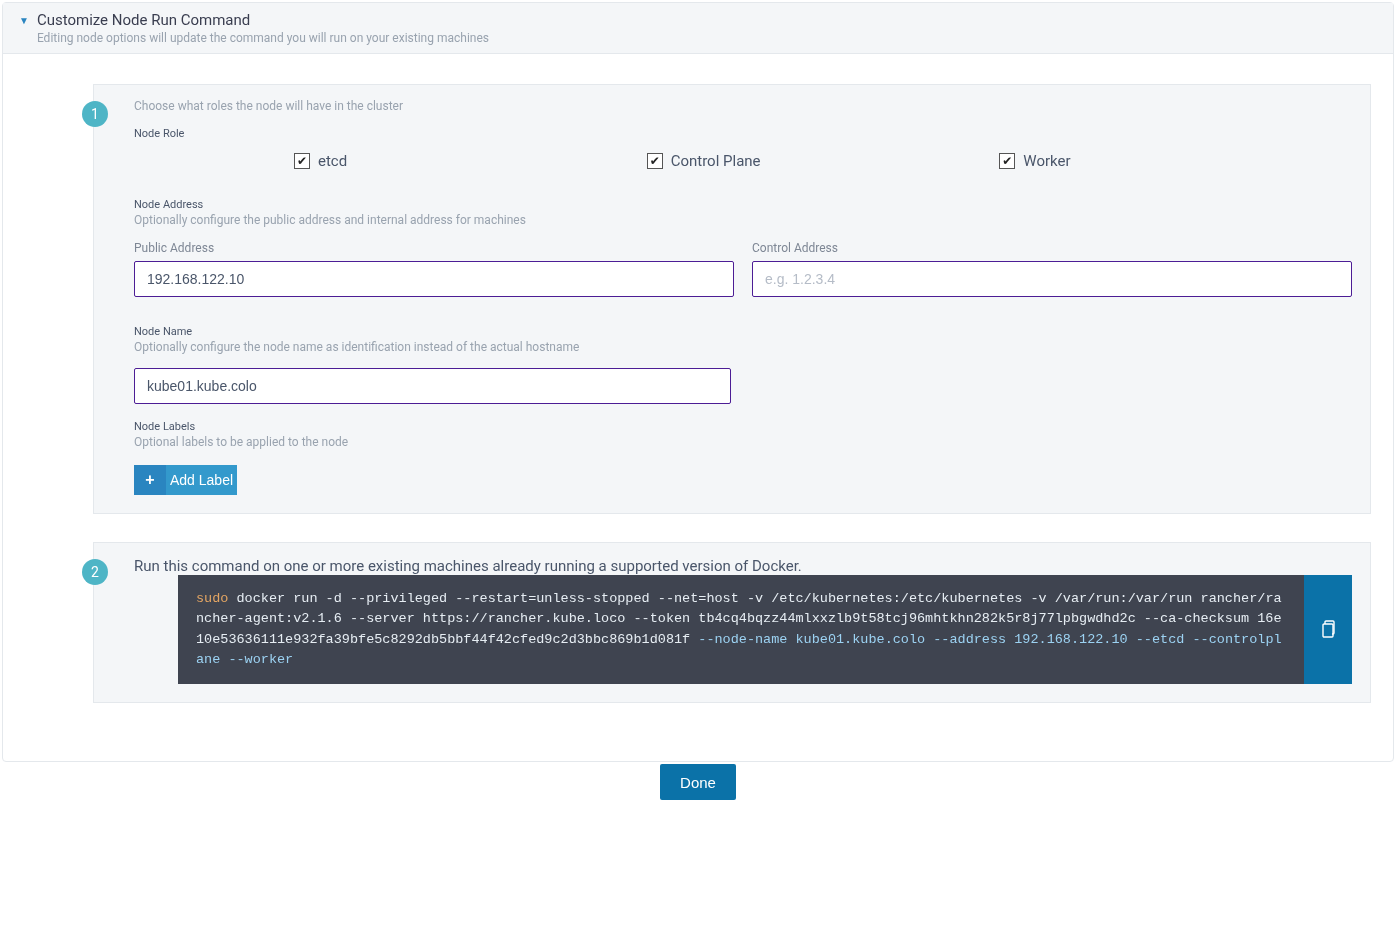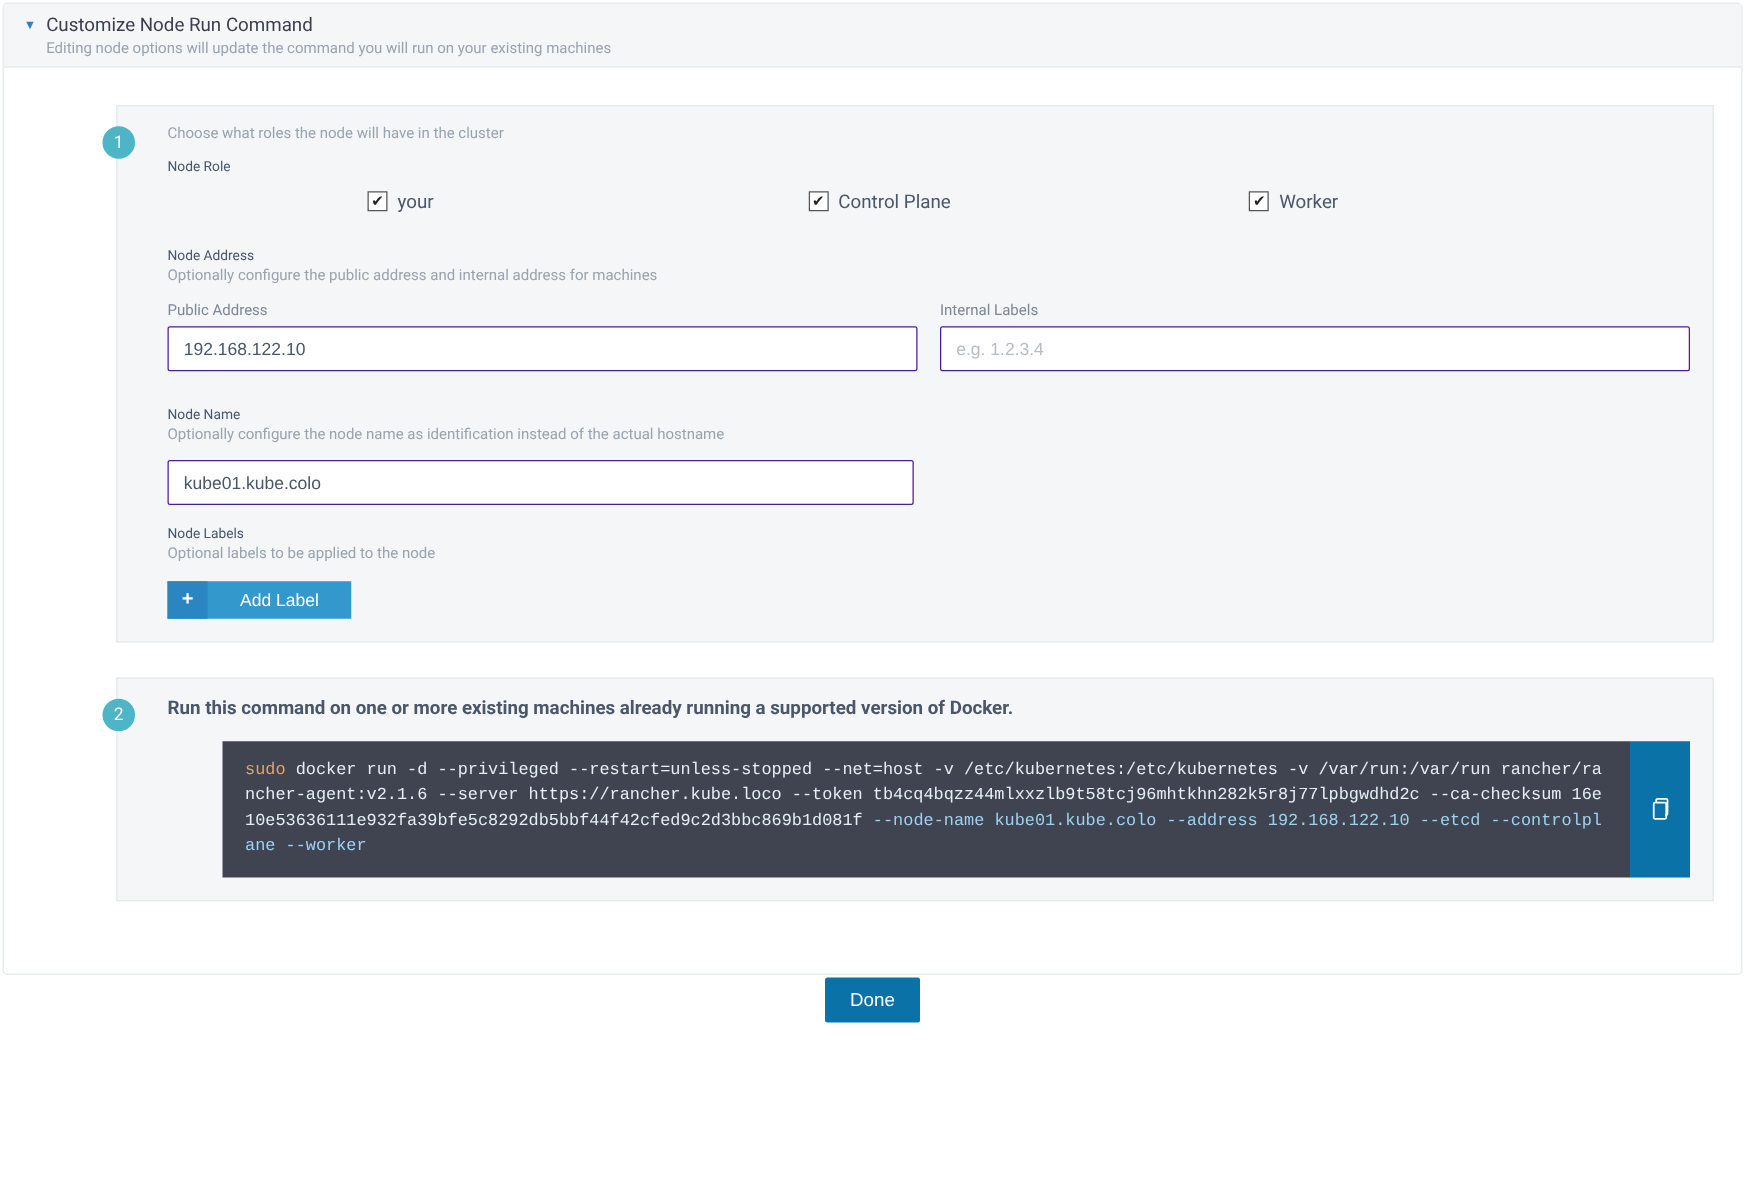--- a/index.html
+++ b/index.html
@@ -164,29 +164,28 @@
     .addlabel-icon {
       background: #2a85c0;
       width: 32px;
       display: flex;
       align-items: center;
       justify-content: center;
       font-size: 16px;
       font-weight: bold;
     }
     .addlabel-text {
-      padding: 0 26px;
+      padding: 0 4px;
       display: flex;
       align-items: center;
     }
     .step2-title {
       font-size: 15px;
       color: #4a566a;
-      margin-bottom: 18px;
-      font-weight: bold;
+      margin-bottom: 0;
     }
     .code-row {
       display: flex;
       padding-left: 44px;
     }
     .code-block {
       background: #3f4450;
       color: #e6edf3;
       font-family: "Courier New", Consolas, monospace;
       font-size: 13.5px;
@@ -239,42 +238,42 @@
     <div class="step-box">
       <div class="step-badge">1</div>
 
       <div class="section-subtitle">Choose what roles the node will have in the cluster</div>
 
       <div class="subsection-title">Node Role</div>
 
       <div class="role-row">
         <div class="role-item">
           <span class="checkbox-wrap">✔</span>
-          <span class="role-label">your</span>
+          <span class="role-label">etcd</span>
         </div>
         <div class="role-item">
           <span class="checkbox-wrap">✔</span>
           <span class="role-label">Control Plane</span>
         </div>
         <div class="role-item">
           <span class="checkbox-wrap">✔</span>
           <span class="role-label">Worker</span>
         </div>
       </div>
 
       <div class="subsection-title">Node Address</div>
       <div class="section-subtitle">Optionally configure the public address and internal address for machines</div>
 
       <div class="addr-row">
         <div class="input-group">
           <label class="input-label">Public Address</label>
           <input type="text" class="text-input" value="192.168.122.10" style="">
         </div>
         <div class="input-group">
-          <label class="input-label">Internal Labels</label>
+          <label class="input-label">Control Address</label>
           <input type="text" class="text-input" placeholder="e.g. 1.2.3.4" style="">
         </div>
       </div>
 
       <div class="subsection-title">Node Name</div>
       <div class="section-subtitle">Optionally configure the node name as identification instead of the actual hostname</div>
 
       <div class="nodename-row">
         <input type="text" class="text-input" value="kube01.kube.colo" style="">
       </div>

